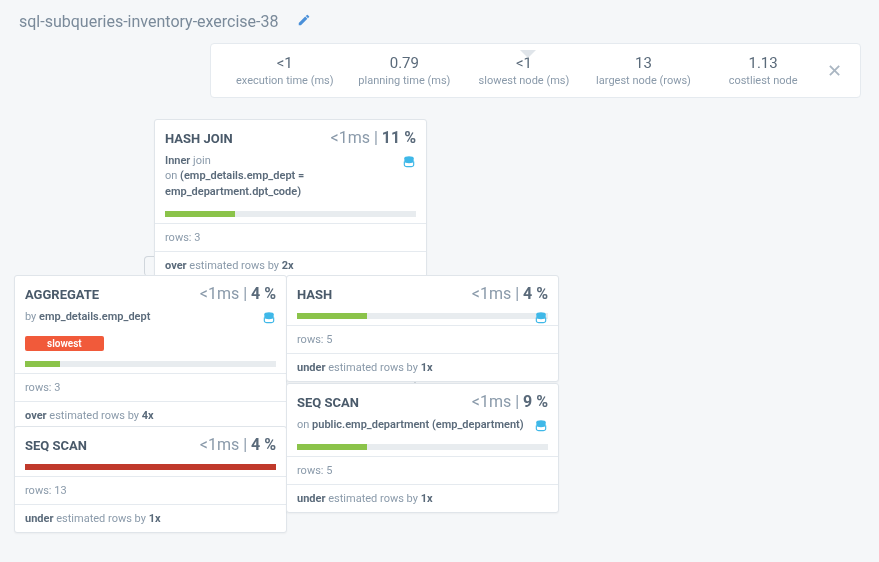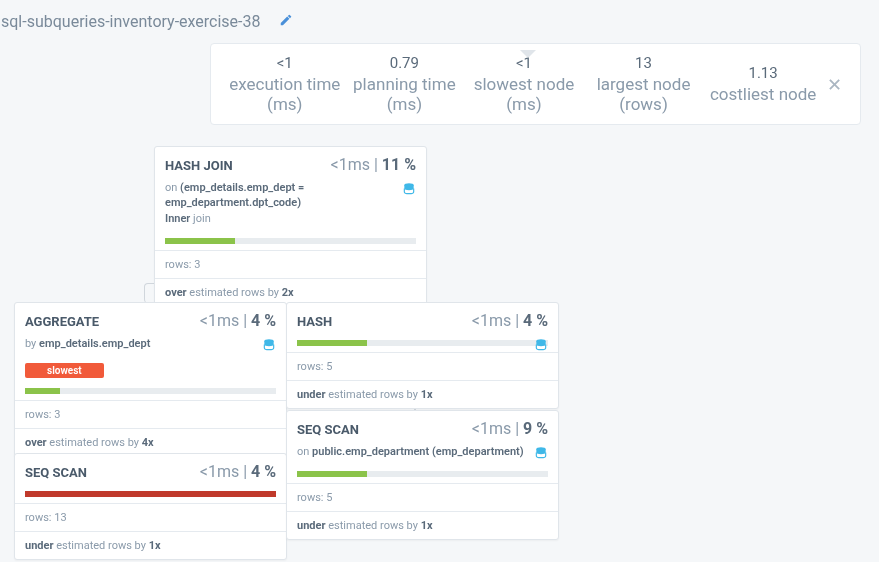--- a/index.html
+++ b/index.html
@@ -1,23 +1,23 @@
 <!DOCTYPE html>
 <html><head>
 <meta charset="utf-8">
 <style>
 *{box-sizing:border-box;margin:0;padding:0;font-family:-apple-system,BlinkMacSystemFont,"Segoe UI",Roboto,sans-serif}
 body{background:#f5f7f9;color:#4a5a6a;font-size:13px;width:879px;height:562px;overflow:hidden;position:relative}
-.header{padding:12px 1px;display:flex;align-items:center;gap:18px}
+.header{padding:12px 19px;display:flex;align-items:center;gap:18px}
 .header-title{color:#7a8a9a;font-size:16px;font-weight:400}
 .edit-icon{color:#4a90d9;cursor:pointer}
 .stats-bar{background:#fff;border:1px solid #e5eaef;border-radius:4px;margin:0 18px 10px 210px;padding:10px 14px;display:flex;align-items:center;position:relative}
 .stat{flex:1;text-align:center}
 .stat-value{font-size:15px;color:#5a6a7a;font-weight:400}
-.stat-label{font-size:17px;color:#8a9aaa;margin-top:2px}
+.stat-label{font-size:11px;color:#8a9aaa;margin-top:2px}
 .close-icon{color:#aab6c2;font-size:18px;cursor:pointer;padding:0 4px}
 .tree{position:relative;height:470px}
 .node{position:absolute;background:#fff;border:1px solid #e0e5ea;border-radius:3px;width:273px;box-shadow:0 1px 2px rgba(0,0,0,0.04)}
 .node-head{padding:8px 10px 6px;display:flex;justify-content:space-between;align-items:baseline}
 .node-title{font-weight:700;color:#4a5a6a;font-size:13px}
 .node-metrics{color:#8a9aaa;font-size:16px}
 .node-metrics b{color:#5a6a7a}
 .node-body{padding:0 10px 8px;position:relative}
 .node-detail{color:#8a9aaa;font-size:11px;line-height:1.4}
 .node-detail .k{color:#5a6a7a;font-weight:600}
@@ -84,22 +84,22 @@
       <span class="node-metrics"><span>&lt;1ms</span> | <b>11 %</b></span>
     </div>
     <div class="node-body">
       <span class="db-icon">
         <svg width="14" height="14" viewBox="0 0 24 24" fill="currentColor">
             <ellipse cx="12" cy="5" rx="8" ry="3"></ellipse>
             <path d="M4 5v6c0 1.66 3.58 3 8 3s8-1.34 8-3V5"></path>
             <path d="M4 11v6c0 1.66 3.58 3 8 3s8-1.34 8-3v-6" fill="none" stroke="currentColor" stroke-width="2"></path>
           </svg>
       </span>
+      <div class="node-detail"><span class="k">Inner</span> <span>join</span></div>
       <div class="node-detail"><span>on</span> <span class="k">(emp_details.emp_dept = emp_department.dpt_code)</span></div>
-      <div class="node-detail"><span class="k">Inner</span> <span>join</span></div>
     </div>
     <div class="bar-wrap">
         <div class="bar green" style="width:28%"></div>
       </div>
     <div class="divider"></div>
     <div class="node-rows">rows: 3</div>
     <div class="node-est"><b>over</b> <span>estimated rows by</span> <b>2x</b></div>
   </div>
 
   <div class="node" style="left:14px;top:167px">

